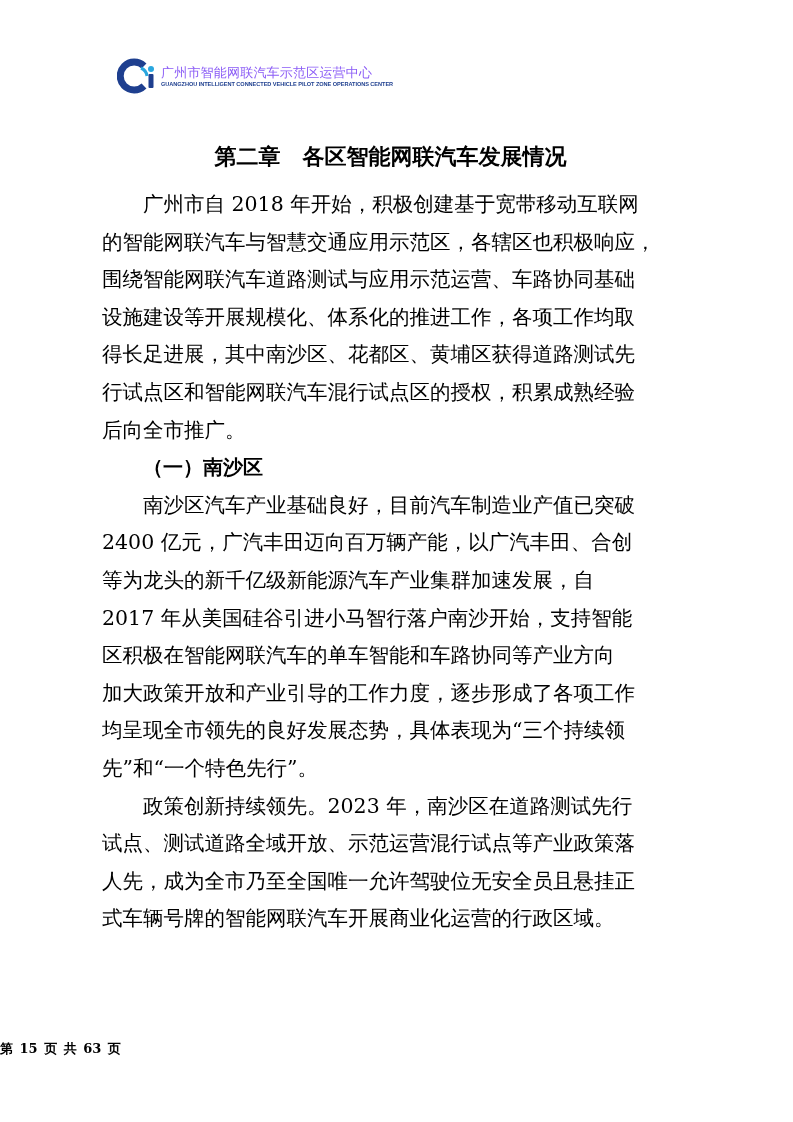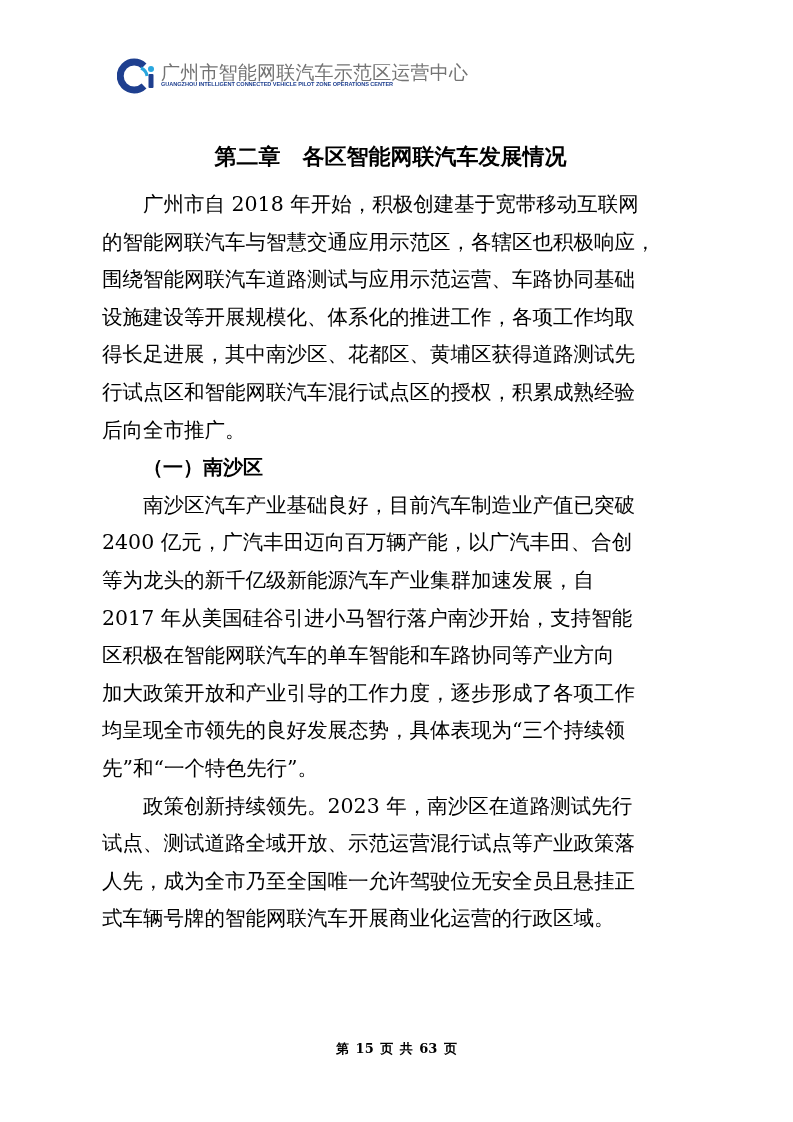--- a/index.html
+++ b/index.html
@@ -1,29 +1,29 @@
 <!DOCTYPE html>
 <html><head>
   <meta charset="utf-8">
   <style>
     html, body { margin: 0; padding: 0; background: #ffffff; }
     body { width: 793px; height: 1122px; position: relative; overflow: hidden; color: #000; }
     .header { position: absolute; left: 117px; top: 58px; height: 36px; display: flex; align-items: center; }
     .logo { width: 40px; height: 36px; position: relative; margin-right: 4px; }
     .logo svg { width: 40px; height: 36px; display: block; }
     .header-text { display: flex; flex-direction: column; justify-content: center; }
-    .header-cn { font-family: Liberation Serif, serif; font-size: 19px; color: #737373; letter-spacing: 0.2px; line-height: 17px; white-space: nowrap; }
+    .header-cn { font-family: Liberation Serif, serif; font-size: 13px; color: #8b5cf6; letter-spacing: 0.2px; line-height: 17px; white-space: nowrap; }
     .header-en { font-family: "Liberation Sans", sans-serif; font-size: 5.6px; color: #1e3f8f; font-weight: bold; line-height: 7px; white-space: nowrap; letter-spacing: -0.05px; }
     .chapter-title { position: absolute; left: 0; width: 781px; top: 140px; text-align: center; font-family: "DejaVu Sans", sans-serif; font-weight: bold; font-size: 22px; line-height: 34px; white-space: pre; }
     .content { position: absolute; left: 102px; top: 186px; width: 562px; font-family: "DejaVu Serif", serif; font-size: 20.5px; line-height: 37.6px; }
     .line { height: 37.6px; white-space: nowrap; display: flex; justify-content: space-between; }
     .line.last { justify-content: flex-start; }
     .line.indent { padding-left: 41px; }
     .section-heading { height: 37.6px; padding-left: 41px; font-family: "DejaVu Sans", sans-serif; font-weight: bold; font-size: 20px; white-space: nowrap; }
-    .footer { position: absolute; left: 0; width: 793px; top: 1040px; text-align: center; font-family: "DejaVu Serif", serif; font-weight: bold; font-size: 13px; word-spacing: 2px; }
+    .footer { position: absolute; left: 0; width: 793px; top: 1040px; font-family: "DejaVu Serif", serif; font-weight: bold; font-size: 13px; word-spacing: 2px; }
   </style>
 </head>
 <body>
 
 <div class="header">
   <div class="logo">
     <svg viewBox="0 0 40 36">
       <path d="M27 8 A14 14 0 1 0 27 28" fill="none" stroke="#1e3f8f" stroke-width="7"></path>
       <path d="M24 10 A10 10 0 0 1 30 18" fill="none" stroke="#2aa7df" stroke-width="3"></path>
       <circle cx="34" cy="11" r="3" fill="#2aa7df"></circle>

